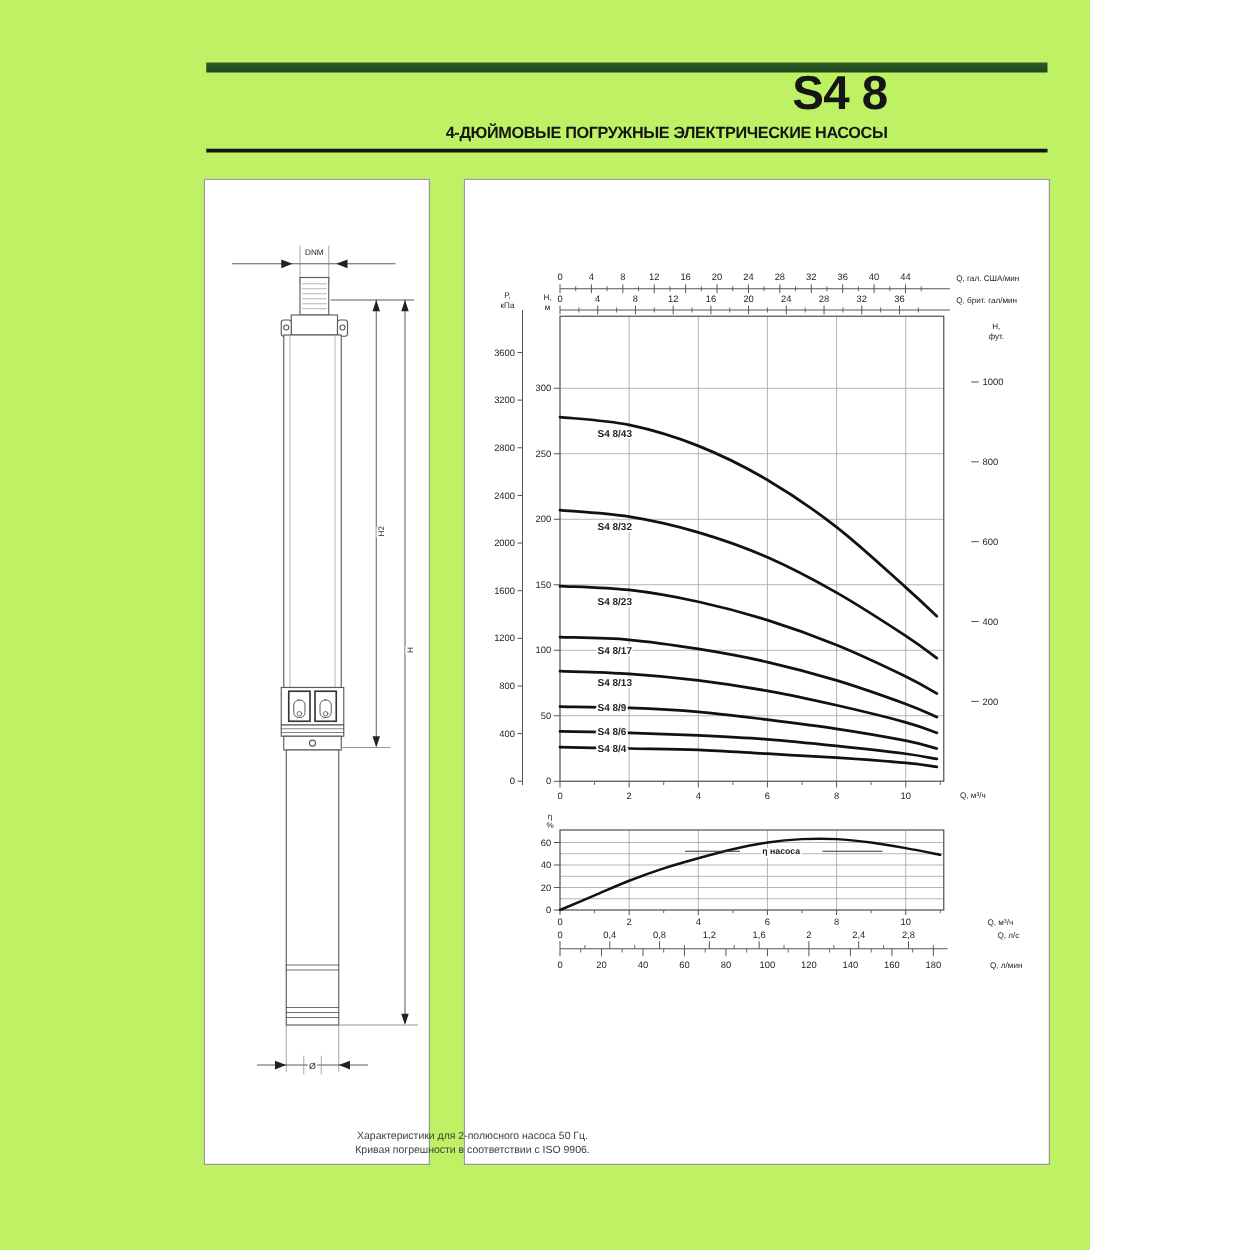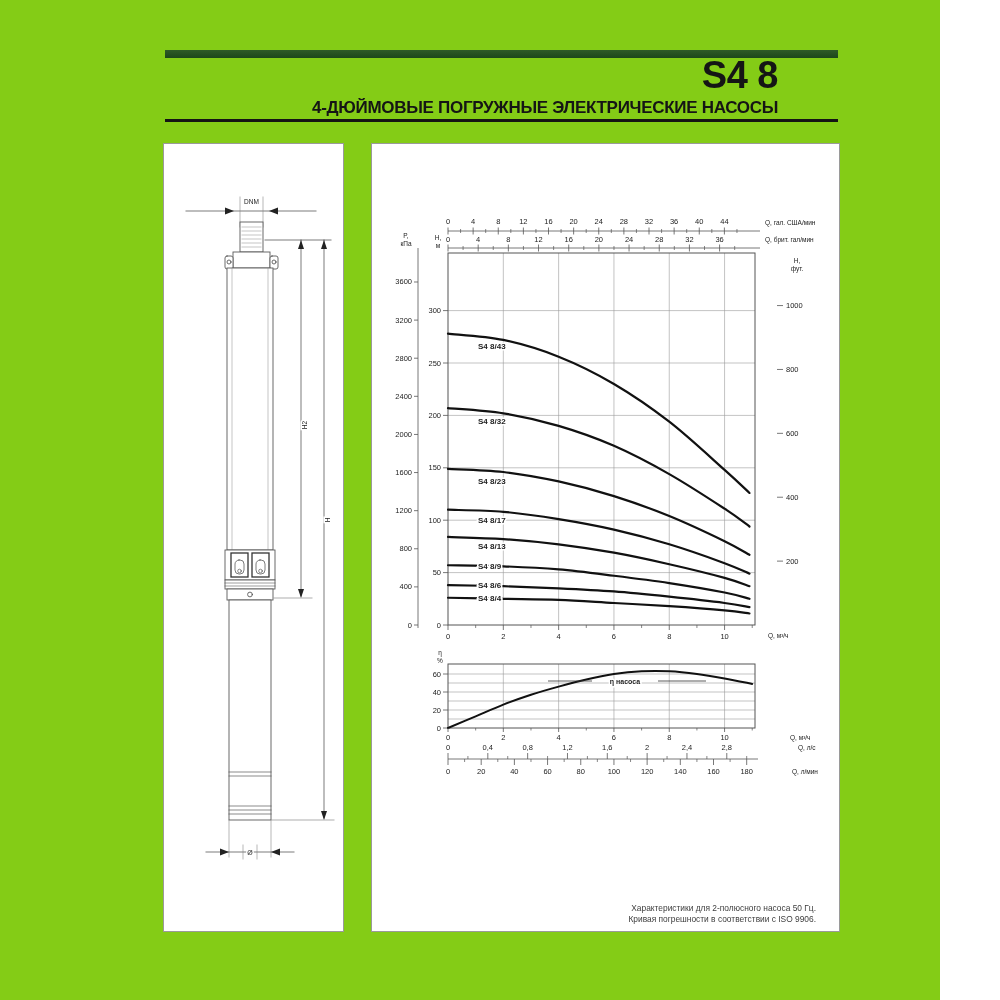--- a/index.html
+++ b/index.html
@@ -1,32 +1,32 @@
 <!DOCTYPE html>
 <html><head>
 <meta charset="utf-8">
 <style>
   html,body{margin:0;padding:0;background:#fff;}
-  #page{position:relative;width:940px;height:1000px;background:#84cc16;overflow:hidden;
+  #page{position:relative;width:872px;height:1000px;background:#bef264;overflow:hidden;
         font-family:"Liberation Sans", sans-serif;}
   .abs{position:absolute;}
   #green-bar{left:165px;top:50px;width:673px;height:8px;
              background:linear-gradient(#2e5b27,#1d471a);}
   #model-title{right:162px;top:54px;font-size:38px;font-weight:bold;color:#151515;
                letter-spacing:-0.5px;}
-  #subtitle{right:162px;top:98px;font-size:17px;font-weight:bold;color:#151515;
+  #subtitle{right:162px;top:98px;font-size:13px;font-weight:bold;color:#151515;
             letter-spacing:-0.3px;white-space:nowrap;margin-left:16px;}
   #rule{left:165px;top:119px;width:673px;height:2.5px;background:#141414;}
   .panel{border:1px solid #9a9a9a;background:#fff;}
   #left-panel{left:163px;top:143px;width:179px;height:787px;}
   #right-panel{left:371px;top:143px;width:467px;height:787px;}
   #art{left:0;top:0;width:1000px;height:1000px;pointer-events:none;}
   svg text{font-family:"Liberation Sans", sans-serif;fill:#222;}
   .knock{paint-order:stroke;stroke:#ffffff;stroke-width:3px;}
-  #footer{right:124px;top:903px;width:740px;text-align:right;font-size:8.4px;
+  #footer{right:124px;top:903px;width:740px;text-align:center;font-size:8.4px;
           line-height:10.6px;color:#3d3d3d;}
 </style>
 </head>
 <body>
 
 <div id="page">
 
   <div id="green-bar" class="abs"></div>
   <div id="model-title" class="abs">S4 8</div>
   <div id="subtitle" class="abs">4-ДЮЙМОВЫЕ ПОГРУЖНЫЕ ЭЛЕКТРИЧЕСКИЕ НАСОСЫ</div>

